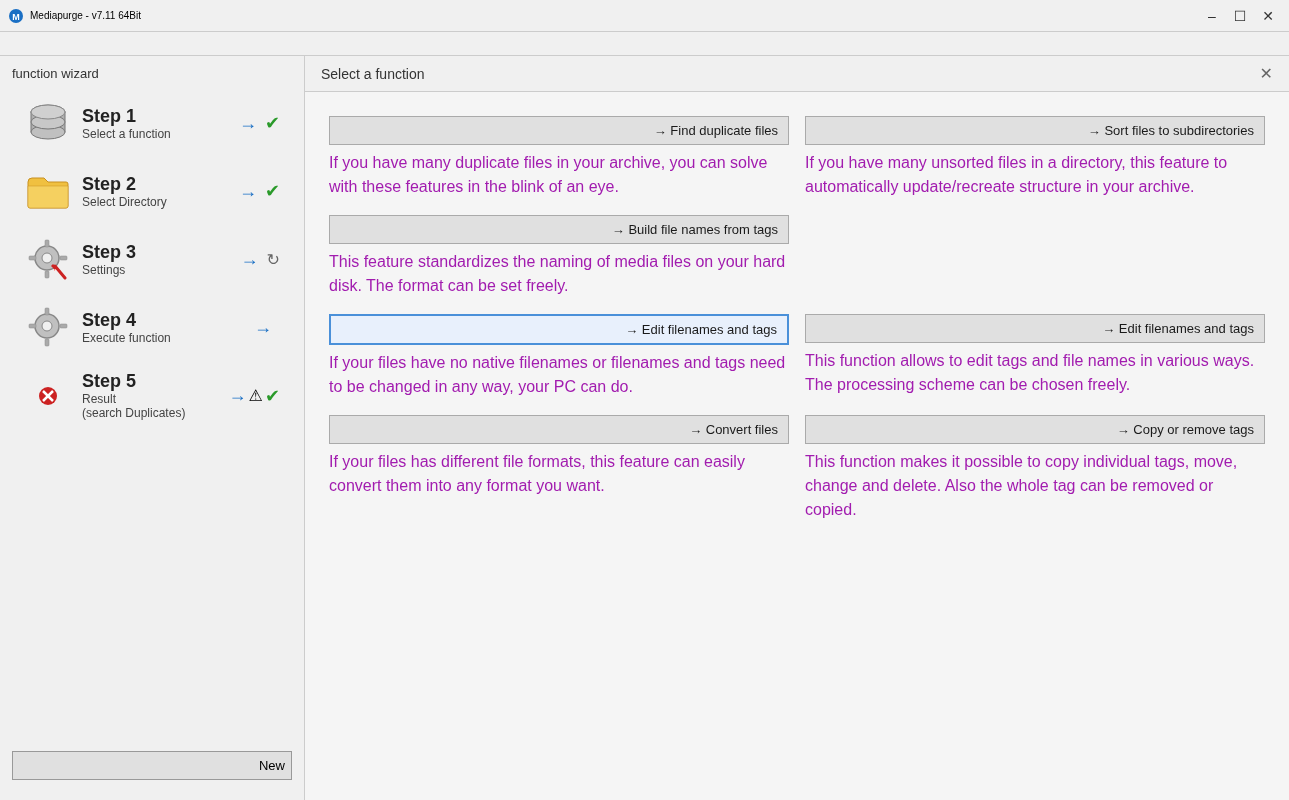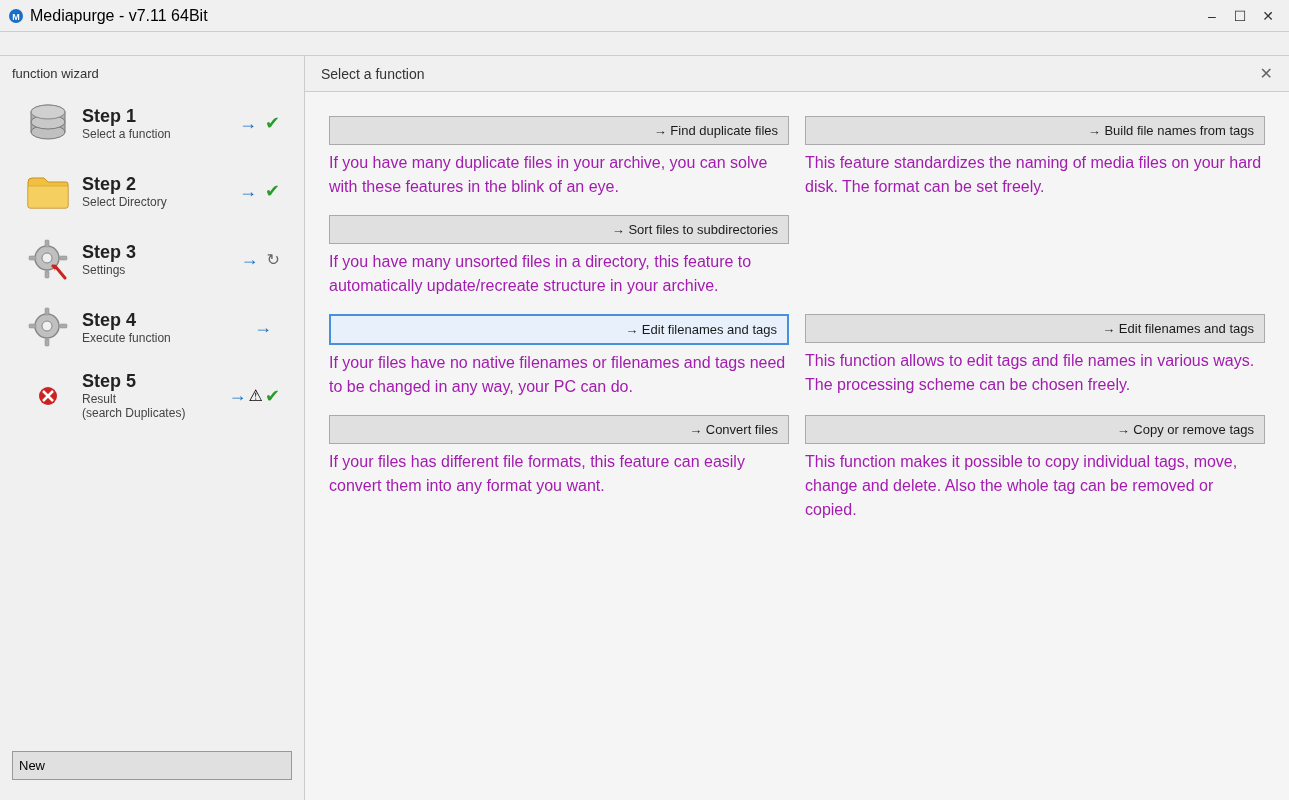--- a/index.html
+++ b/index.html
@@ -8,21 +8,21 @@
     .title-bar {
       background: #f0f0f0;
       height: 32px;
       display: flex;
       align-items: center;
       padding: 0 8px;
       border-bottom: 1px solid #ccc;
       user-select: none;
     }
     .title-bar-icon { width: 16px; height: 16px; margin-right: 6px; }
-    .title-bar-text { flex: 1; font-size: 16px; color: #000; }
+    .title-bar-text { flex: 1; font-size: 10px; color: #000; }
     .title-bar-controls { display: flex; gap: 2px; }
     .title-bar-btn {
       width: 26px; height: 22px; background: none; border: none;
       cursor: pointer; font-size: 14px; display: flex; align-items: center; justify-content: center;
       color: #333;
     }
 
     .menu-bar {
       background: #f0f0f0;
       height: 24px;
@@ -78,21 +78,21 @@
     .step-status { font-size: 18px; }
     .step-status.check { color: #2a9a2a; }
 
     .sidebar-bottom {
       margin-top: auto;
       padding: 10px 12px;
     }
     .new-btn {
       width: 100%; padding: 6px; background: #e0e0e0;
       border: 1px solid #999; cursor: pointer;
-      font-size: 13px; text-align: left;
+      font-size: 13px; text-align: right;
     }
 
     
     .main-content {
       flex: 1;
       background: #f5f5f5;
       overflow-y: auto;
     }
     .main-header {
       display: flex;
@@ -277,30 +277,30 @@
     <div class="functions-grid">
 
       <div class="function-cell">
         <button class="function-btn">
           <span>→  Find duplicate files</span>
         </button>
         <div class="function-desc">If you have many duplicate files in your archive, you can solve with these features in the blink of an eye.</div>
       </div>
       <div class="function-cell">
         <button class="function-btn">
+          <span>→  Sort files to subdirectories</span>
+        </button>
+        <div class="function-desc">If you have many unsorted files in a directory, this feature to automatically update/recreate structure in your archive.</div>
+      </div>
+
+      <div class="function-cell">
+        <button class="function-btn">
           <span>→  Build file names from tags</span>
         </button>
         <div class="function-desc">This feature standardizes the naming of media files on your hard disk. The format can be set freely.</div>
-      </div>
-
-      <div class="function-cell">
-        <button class="function-btn">
-          <span>→  Sort files to subdirectories</span>
-        </button>
-        <div class="function-desc">If you have many unsorted files in a directory, this feature to automatically update/recreate structure in your archive.</div>
       </div>
       <div class="function-cell">
       </div>
 
       <div class="function-cell">
         <button class="function-btn selected">
           <span>→  Edit filenames and tags</span>
         </button>
         <div class="function-desc">If your files have no native filenames or filenames and tags need to be changed in any way, your PC can do.</div>
       </div>

